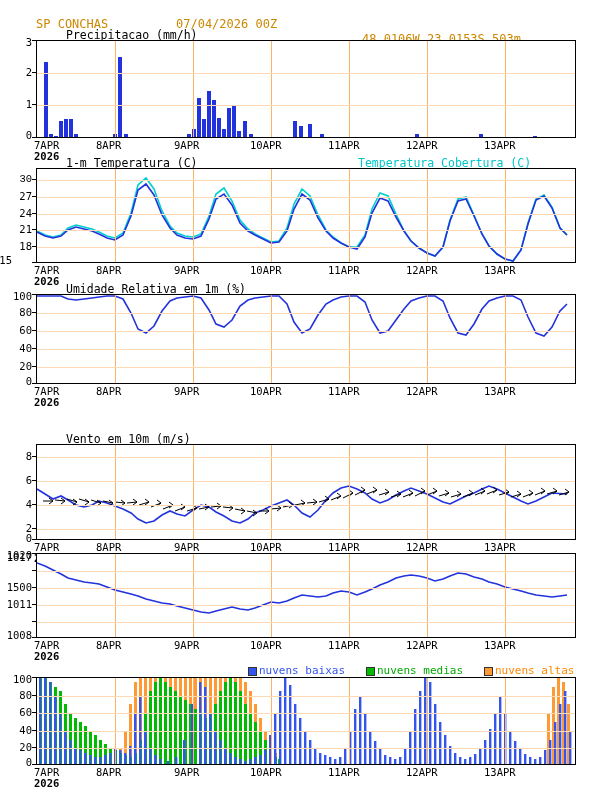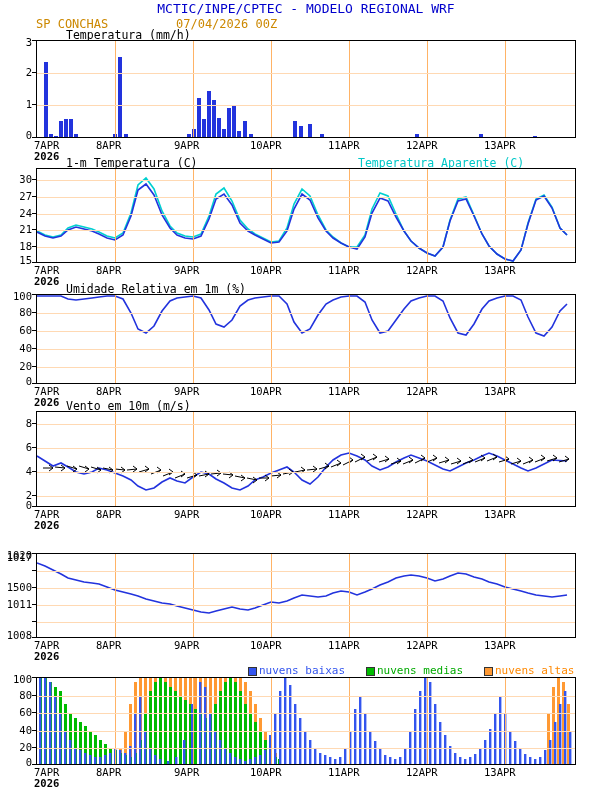--- a/index.html
+++ b/index.html
@@ -21,26 +21,26 @@
   .hline{position:absolute;left:0;right:0;height:1px;background:#ffd9b3;}
   svg{display:block;}
   .legend{position:absolute;font-size:11px;white-space:nowrap;}
   .swatch{display:inline-block;width:7px;height:7px;border:1px solid #333;vertical-align:middle;margin-right:2px;}
 </style>
 </head>
 <body>
 
 <div class="page">
 
-  <div class="hdr" style="top:1px;">MCTIC/INPE/CPTEC - MODELO REGIONAL WRF</div>
   <div class="station">SP CONCHAS</div>
   <div class="rundate">07/04/2026 00Z</div>
+  <div class="coords">48.0106W 23.0153S 503m</div>
 
   <div class="panel" style="top:40px;width:540px;height:98px;">
-    <div class="ptitle" style="left:30px;top:-12px;">Temperatura (mm/h)</div>
+    <div class="ptitle" style="left:30px;top:-12px;">Precipitacao (mm/h)</div>
     <div class="plotbox" style="width:540px;height:98px;">
       <div class="vline" style="left:78px;"></div>
         <div class="vline" style="left:156px;"></div>
       <div class="vline" style="left:234px;"></div>
         <div class="vline" style="left:312px;"></div>
       <div class="vline" style="left:390px;"></div>
         <div class="vline" style="left:468px;"></div>
       <div class="hline" style="top:32px;"></div>
         <div class="hline" style="top:64px;"></div>
       <svg width="540" height="98" viewBox="0 0 540 98">
@@ -101,21 +101,21 @@
     <div class="xlab" style="left:138px;top:99px;">9APR</div>
     <div class="xlab" style="left:214px;top:99px;">10APR</div>
     <div class="xlab" style="left:292px;top:99px;">11APR</div>
     <div class="xlab" style="left:370px;top:99px;">12APR</div>
     <div class="xlab" style="left:448px;top:99px;">13APR</div>
     <div class="xlab" style="left:-2px;top:110px;font-weight:bold;">2026</div>
   </div>
 
   <div class="panel" style="top:168px;width:540px;height:95px;">
     <div class="ptitle" style="left:30px;top:-12px;">1-m Temperatura (C)</div>
-    <div class="ptitle cyan" style="left:322px;top:-12px;">Temperatura Aparente (C)</div>
+    <div class="ptitle cyan" style="left:322px;top:-12px;">Temperatura Cobertura (C)</div>
     <div class="plotbox" style="width:540px;height:95px;">
       <div class="vline" style="left:78px;"></div>
         <div class="vline" style="left:156px;"></div>
       <div class="vline" style="left:234px;"></div>
         <div class="vline" style="left:312px;"></div>
       <div class="vline" style="left:390px;"></div>
         <div class="vline" style="left:468px;"></div>
       <div class="hline" style="top:11px;"></div>
         <div class="hline" style="top:28px;"></div>
       <div class="hline" style="top:45px;"></div>
@@ -125,26 +125,26 @@
         <polyline fill="none" stroke="#00d0d0" stroke-width="1.6" points="0,62 8,66 16,68 24,66 31,59 39,56 47,58 55,60 62,63 70,67 78,69 86,64 94,44 101,16 109,9 117,20 125,42 133,57 140,64 148,67 156,68 164,65 172,47 179,25 187,19 195,32 203,51 211,60 218,65 226,69 234,73 242,72 250,59 257,35 265,20 273,27 281,46 289,61 296,68 304,74 312,78 320,78 328,66 335,40 343,24 351,27 359,45 367,62 374,72 382,79 390,84 398,87 406,78 413,51 421,30 429,28 437,46 445,65 452,77 460,85 468,90 476,92 484,81 491,54 499,30 507,26 515,38 523,59 530,66"></polyline>
         <polyline fill="none" stroke="#2233dd" stroke-width="1.6" points="0,63 8,67 16,69 24,67 31,61 39,58 47,60 55,62 62,65 70,69 78,71 86,66 94,47 101,21 109,15 117,26 125,46 133,59 140,66 148,69 156,70 164,67 172,50 179,30 187,25 195,36 203,54 211,62 218,66 226,70 234,74 242,73 250,62 257,40 265,25 273,31 281,49 289,62 296,69 304,74 312,78 320,80 328,68 335,44 343,29 351,32 359,48 367,62 374,72 382,79 390,84 398,87 406,78 413,52 421,32 429,30 437,47 445,65 452,77 460,85 468,90 476,92 484,81 491,55 499,31 507,27 515,39 523,59 530,66"></polyline>
       </svg>
     </div>
     <div class="ytick" style="top:11px;"></div>
       <div class="ytick" style="top:28px;"></div>
     <div class="ytick" style="top:45px;"></div>
       <div class="ytick" style="top:61px;"></div>
     <div class="ytick" style="top:78px;"></div>
       <div class="ytick" style="top:94px;"></div>
-    <div class="ylab" style="top:11px;right:544px;">30</div>
+    <div class="ylab" style="top:11px;right:544px;font-family:Liberation Mono, monospace;">30</div>
     <div class="ylab" style="top:28px;right:544px;">27</div>
     <div class="ylab" style="top:45px;right:544px;">24</div>
     <div class="ylab" style="top:61px;right:544px;">21</div>
     <div class="ylab" style="top:78px;right:544px;">18</div>
-    <div class="ylab" style="top:92px;right:544px;">15</div>
+    <div class="ylab" style="top:92px;right:564px;">15</div>
     <div class="xlab" style="left:-2px;top:96px;">7APR</div>
     <div class="xlab" style="left:60px;top:96px;">8APR</div>
     <div class="xlab" style="left:138px;top:96px;">9APR</div>
     <div class="xlab" style="left:214px;top:96px;">10APR</div>
     <div class="xlab" style="left:292px;top:96px;">11APR</div>
     <div class="xlab" style="left:370px;top:96px;">12APR</div>
     <div class="xlab" style="left:448px;top:96px;">13APR</div>
     <div class="xlab" style="left:-2px;top:107px;font-weight:bold;">2026</div>
   </div>
 
@@ -180,21 +180,21 @@
     <div class="xlab" style="left:-2px;top:91px;">7APR</div>
     <div class="xlab" style="left:60px;top:91px;">8APR</div>
     <div class="xlab" style="left:138px;top:91px;">9APR</div>
     <div class="xlab" style="left:214px;top:91px;">10APR</div>
     <div class="xlab" style="left:292px;top:91px;">11APR</div>
     <div class="xlab" style="left:370px;top:91px;">12APR</div>
     <div class="xlab" style="left:448px;top:91px;">13APR</div>
     <div class="xlab" style="left:-2px;top:102px;font-weight:bold;">2026</div>
   </div>
 
-  <div class="panel" style="top:411px;width:540px;height:116px;">
+  <div class="panel" style="top:444px;width:540px;height:116px;">
     <div class="ptitle" style="left:30px;top:-12px;">Vento em 10m (m/s)</div>
     <div class="plotbox" style="width:540px;height:96px;">
       <div class="vline" style="left:78px;"></div>
         <div class="vline" style="left:156px;"></div>
       <div class="vline" style="left:234px;"></div>
         <div class="vline" style="left:312px;"></div>
       <div class="vline" style="left:390px;"></div>
         <div class="vline" style="left:468px;"></div>
       <div class="hline" style="top:12px;"></div>
         <div class="hline" style="top:36px;"></div>

